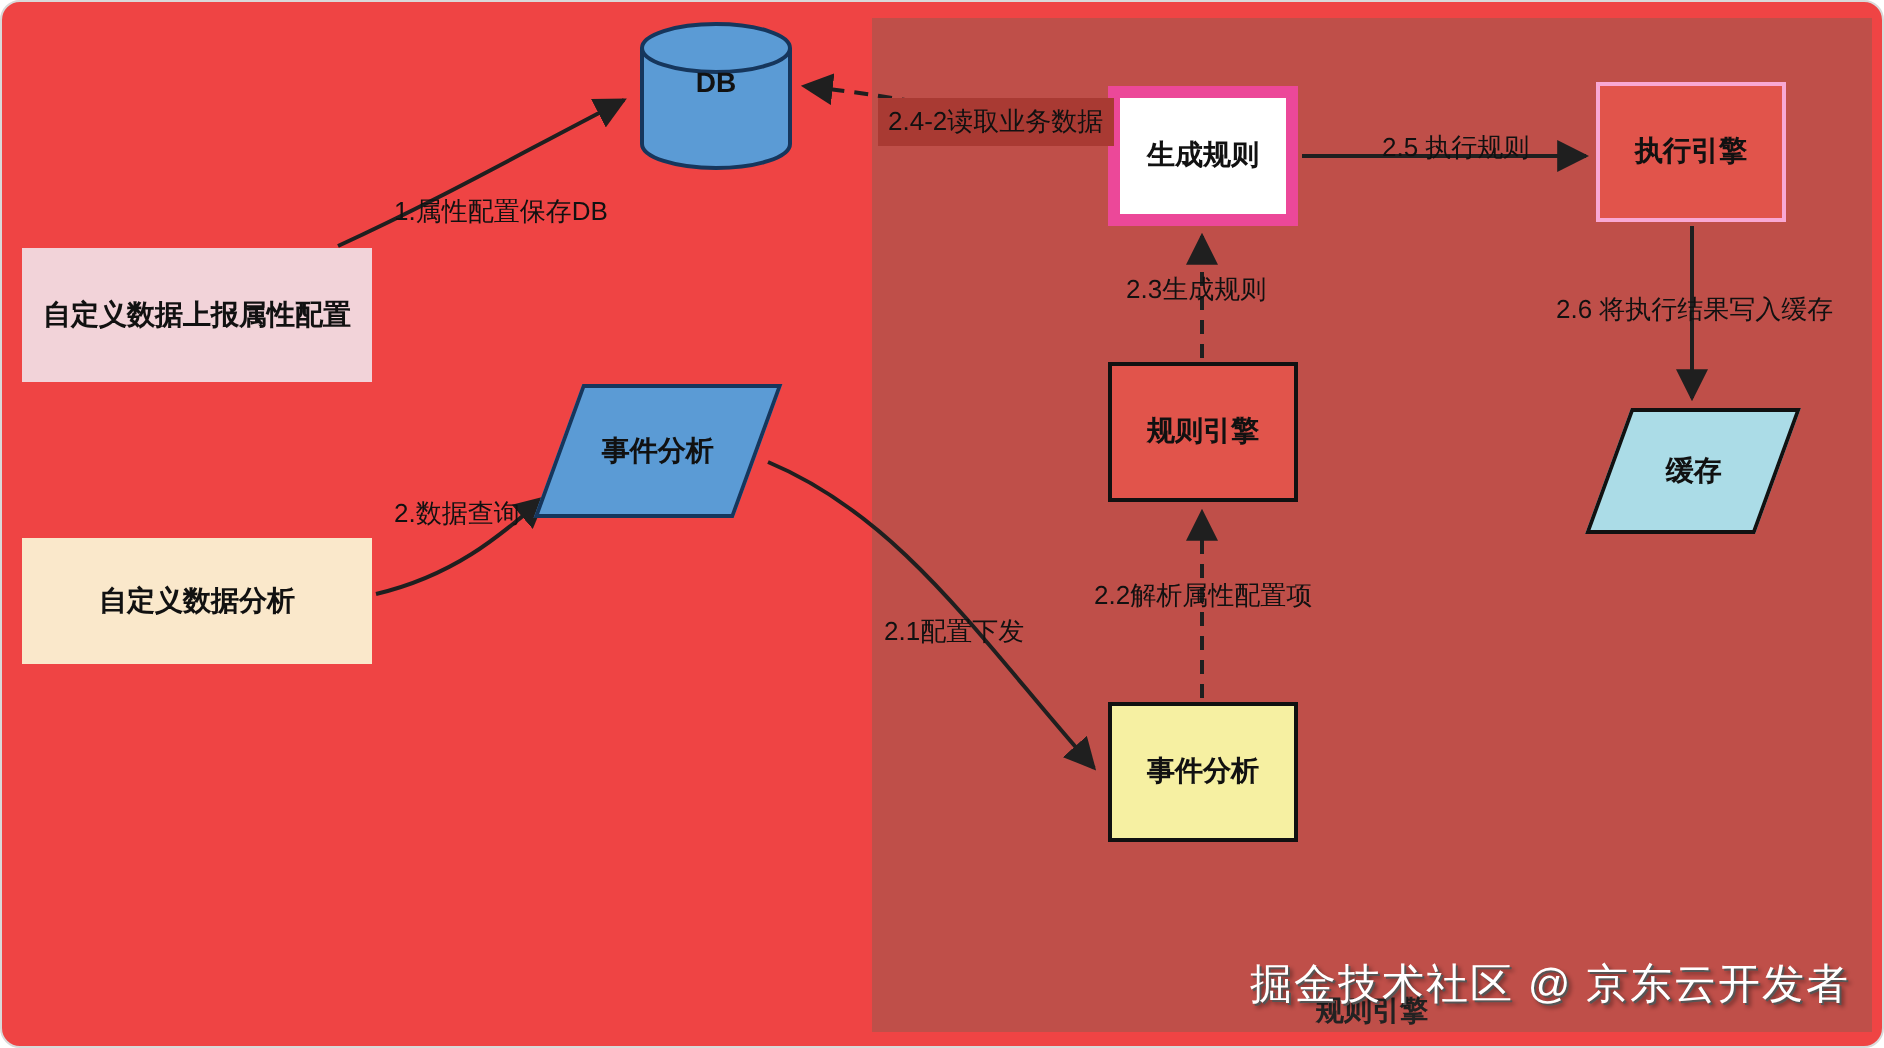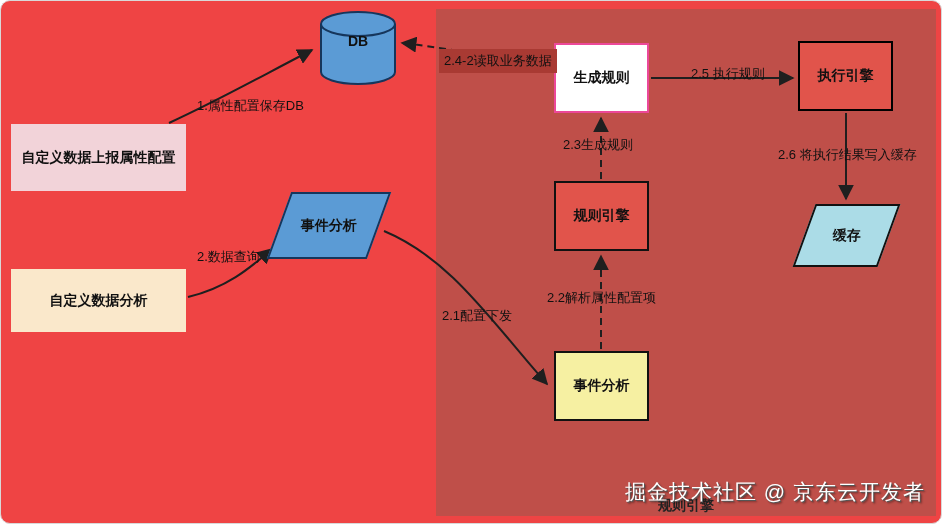--- a/index.html
+++ b/index.html
@@ -15,24 +15,24 @@
   .edge{stroke:var(--edge,#1f1f1f);stroke-width:2;fill:none;}
   .edge.dashed{stroke-dasharray:7 5;}
 
   .node{
     position:absolute;display:flex;align-items:center;justify-content:center;
     font-size:14px;font-weight:bold;color:#111;text-align:center;box-sizing:border-box;
   }
   .rect-plain{border:none;}
   .node.pink{left:10px;top:123px;width:175px;height:67px;background:var(--pink,#f2d3d9);}
   .node.tan{left:10px;top:268px;width:175px;height:63px;background:var(--tan,#fae8cb);}
-  .node.white{left:553px;top:42px;width:95px;height:70px;background:#fff;border:2px solid #ec4899;}
+  .node.white{left:553px;top:42px;width:95px;height:70px;background:#fff;border:6px solid #ec4899;}
   .node.redbox1{left:553px;top:180px;width:95px;height:70px;background:var(--node_red,#e1544b);border:2px solid #111;}
   .node.yellow{left:553px;top:350px;width:95px;height:70px;background:var(--yellow,#f6f0a2);border:2px solid #111;}
-  .node.redbox2{left:797px;top:40px;width:95px;height:70px;background:var(--node_red,#e1544b);border:2px solid #000000;}
+  .node.redbox2{left:797px;top:40px;width:95px;height:70px;background:var(--node_red,#e1544b);border:2px solid #f9a8d4;}
   .para{
     position:absolute;display:flex;align-items:center;justify-content:center;
     font-size:14px;font-weight:bold;color:#111;box-sizing:border-box;border:2px solid #111;
     transform:skewX(-20deg);
   }
   .para > span{transform:skewX(20deg);}
   .para.event{left:278px;top:191px;width:100px;height:67px;background:var(--blue,#5b9bd5);border-color:#16365c;}
   .para.cache{left:803px;top:203px;width:85px;height:63px;background:var(--cyan,#abdce7);}
 
   .cyl{position:absolute;left:318px;top:8px;width:78px;height:78px;}

